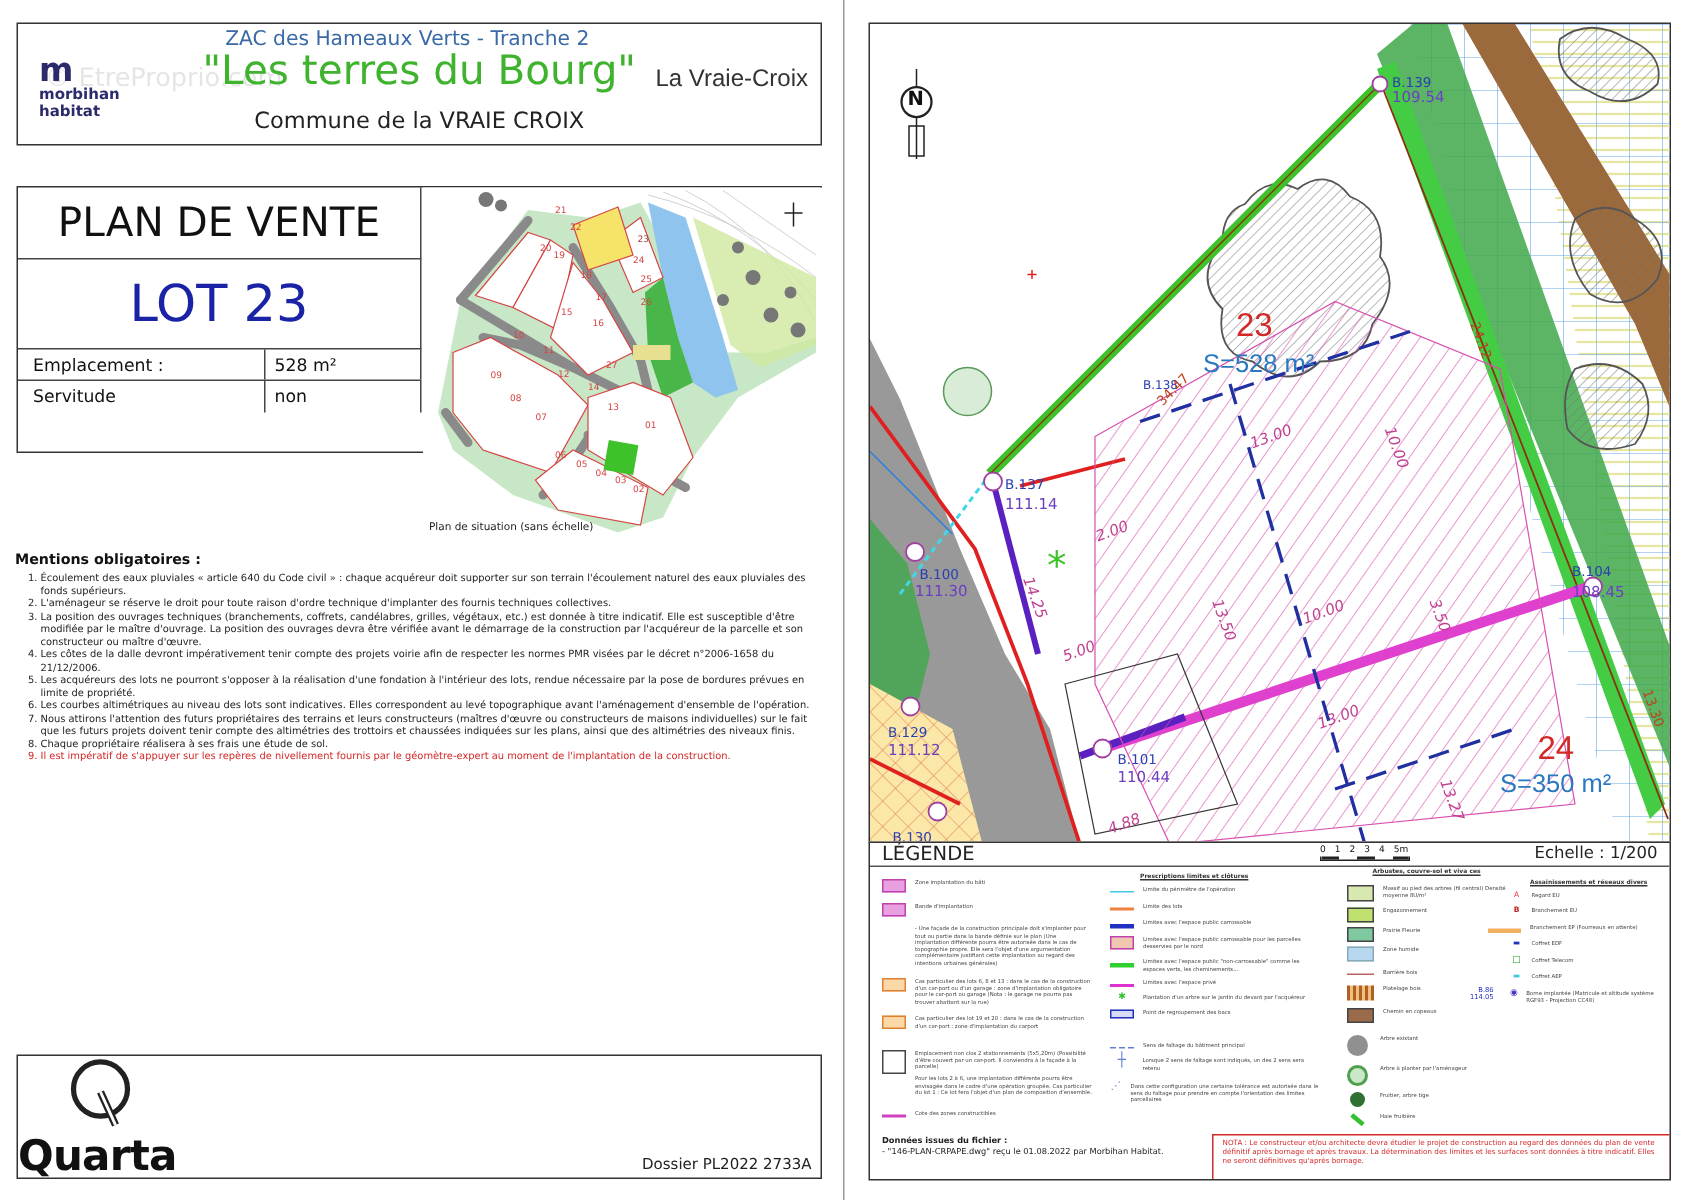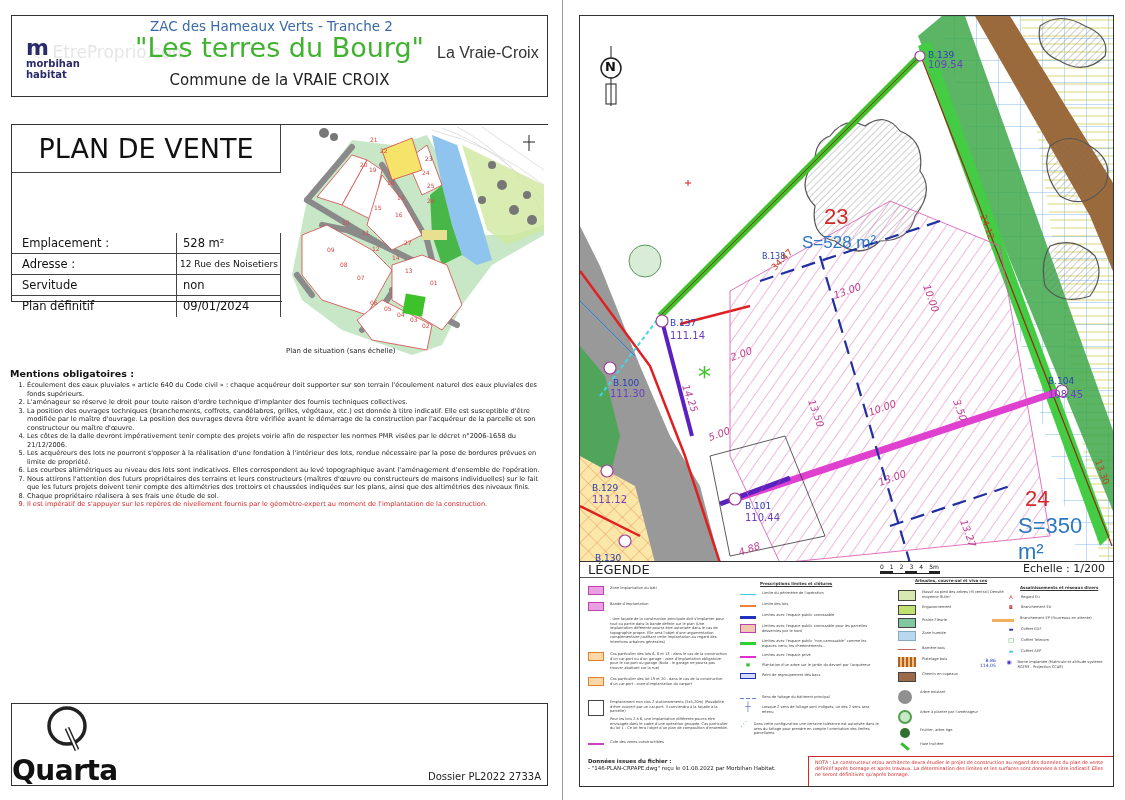--- a/index.html
+++ b/index.html
@@ -73,36 +73,29 @@
     <div id="mh-text">habitat</div>
   </div>
   <div class="abs" id="hdr-zac">ZAC des Hameaux Verts - Tranche 2</div>
   <div class="abs" id="hdr-title">"Les terres du Bourg"</div>
   <div class="abs" id="hdr-commune">Commune de la VRAIE CROIX</div>
   <div class="abs" id="lvc-logo">La Vraie-Croix</div>
 </div>
 
 <div class="box" id="pdv">
   <div class="abs" id="pdv-title-cell">PLAN DE VENTE</div>
+  <div class="abs" id="pdv-lot-cell">LOT 23</div>
   <div class="abs" id="pdv-table">
     <div class="pdv-row">
       <div class="pdv-k">Emplacement :</div>
       <div class="pdv-v">528 m²</div>
     </div>
     <div class="pdv-row">
-      <div class="pdv-k">Adresse :</div>
-      <div class="pdv-v small">12 Rue des Noisetiers</div>
-    </div>
-    <div class="pdv-row">
       <div class="pdv-k">Servitude</div>
       <div class="pdv-v">non</div>
-    </div>
-    <div class="pdv-row">
-      <div class="pdv-k">Plan définitif</div>
-      <div class="pdv-v">09/01/2024</div>
     </div>
   </div>
 
   <div class="abs" id="situation">
     <svg width="266" height="232" viewBox="0 0 266 232">
 
       <g fill="none" stroke="#ccc" stroke-width="0.6">
         <path d="M150 5 Q210 20 262 60"></path>
           <path d="M160 3 Q220 25 262 75"></path>
           <path d="M175 2 Q230 30 262 90"></path>
@@ -342,21 +335,21 @@
     <svg width="26" height="60" viewBox="0 0 26 60">
         <line x1="13" y1="0" x2="13" y2="60" stroke="#222" stroke-width="1"></line>
         <circle cx="13" cy="22" r="10" fill="#fff" stroke="#222" stroke-width="1.5"></circle>
         <rect x="8" y="38" width="10" height="20" fill="none" stroke="#222"></rect>
       </svg>
     <span class="abs" style="left:7px;top:13px;font-weight:bold;font-size:13px;">N</span>
   </div>
   <div class="abs" style="left:244px;top:188px;font-size:22px;color:#d42828;font-family:'Liberation Sans',sans-serif;">23</div>
   <div class="abs" style="left:222px;top:217px;font-size:17px;color:#2a78c0;font-family:'Liberation Sans',sans-serif;">S=528 m²</div>
   <div class="abs" style="left:445px;top:470px;font-size:22px;color:#d42828;font-family:'Liberation Sans',sans-serif;">24</div>
-  <div class="abs" style="left:438px;top:497px;font-size:22px;color:#2a78c0;font-family:'Liberation Sans',sans-serif;">S=350 m²</div>
+  <div class="abs" style="left:420px;top:497px;font-size:17px;color:#2a78c0;font-family:'Liberation Sans',sans-serif;">S=350 m²</div>
 </div>
 
 <div class="abs" id="legend">
   <div class="abs" id="legend-title">LÉGENDE</div>
   <div class="abs" id="scale-bar">
     <div style="display:flex;gap:6px;font-size:6px;">
       <span>0</span>
       <span>1</span>
       <span>2</span>
       <span>3</span>

